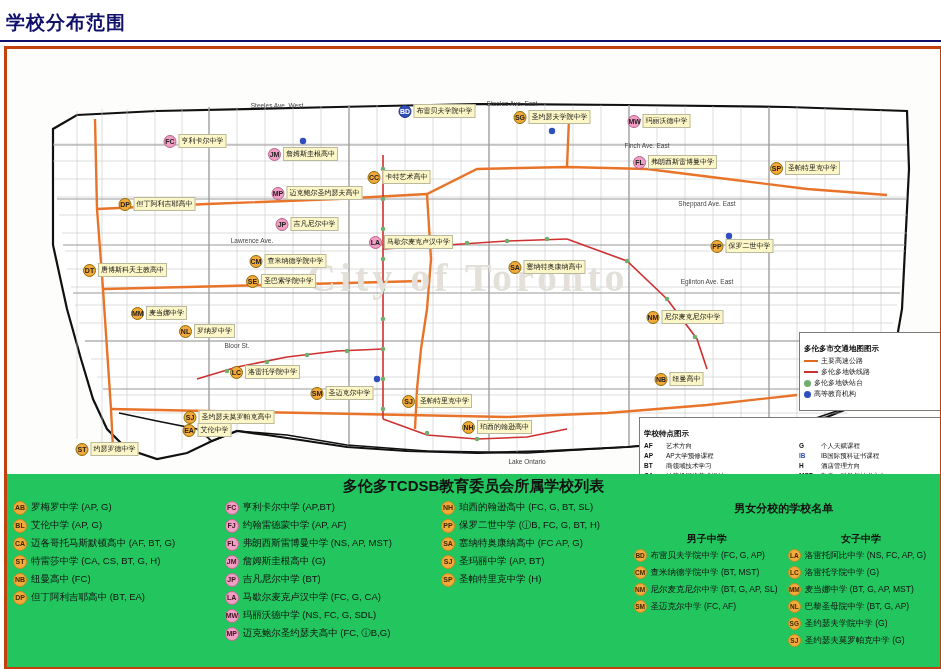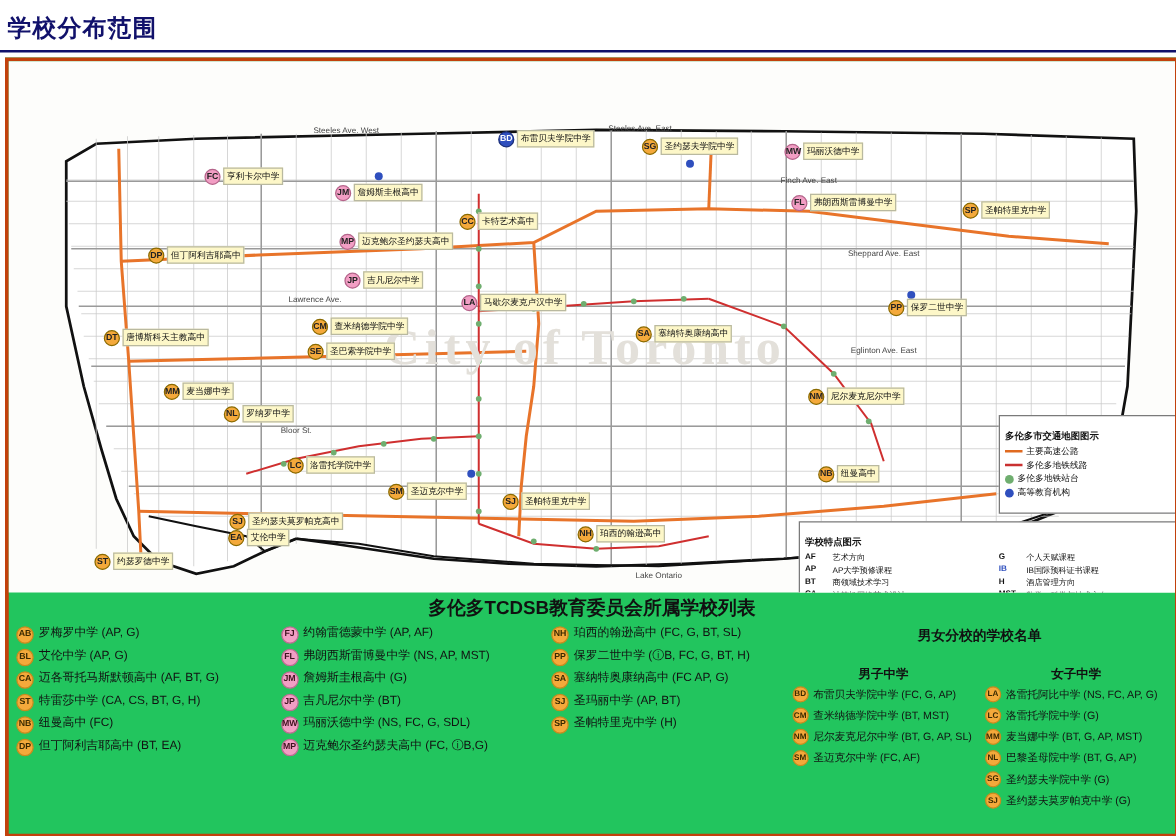--- a/index.html
+++ b/index.html
@@ -467,34 +467,42 @@
           <span class="sch-badge">NB</span>
           <span class="sch-name">纽曼高中  <span class="sch-codes">(FC)</span></span>
         </div>
         <div class="sch-item">
           <span class="sch-badge">DP</span>
           <span class="sch-name">但丁阿利吉耶高中  <span class="sch-codes">(BT, EA)</span></span>
         </div>
       </div>
     <div class="col-block" id="col-b">
         <div class="sch-item">
+          <span class="sch-badge pink">FC</span>
+          <span class="sch-name">亨利卡尔中学  <span class="sch-codes">(AP,BT)</span></span>
+        </div>
+        <div class="sch-item">
           <span class="sch-badge pink">FJ</span>
           <span class="sch-name">约翰雷德蒙中学  <span class="sch-codes">(AP, AF)</span></span>
         </div>
         <div class="sch-item">
           <span class="sch-badge pink">FL</span>
           <span class="sch-name">弗朗西斯雷博曼中学  <span class="sch-codes">(NS, AP, MST)</span></span>
         </div>
         <div class="sch-item">
           <span class="sch-badge pink">JM</span>
           <span class="sch-name">詹姆斯圭根高中  <span class="sch-codes">(G)</span></span>
         </div>
         <div class="sch-item">
           <span class="sch-badge pink">JP</span>
           <span class="sch-name">吉凡尼尔中学  <span class="sch-codes">(BT)</span></span>
+        </div>
+        <div class="sch-item">
+          <span class="sch-badge pink">LA</span>
+          <span class="sch-name">马歇尔麦克卢汉中学  <span class="sch-codes">(FC, G, CA)</span></span>
         </div>
         <div class="sch-item">
           <span class="sch-badge pink">MW</span>
           <span class="sch-name">玛丽沃德中学  <span class="sch-codes">(NS, FC, G, SDL)</span></span>
         </div>
         <div class="sch-item">
           <span class="sch-badge pink">MP</span>
           <span class="sch-name">迈克鲍尔圣约瑟夫高中  <span class="sch-codes">(FC, ⓘB,G)</span></span>
         </div>
       </div>

